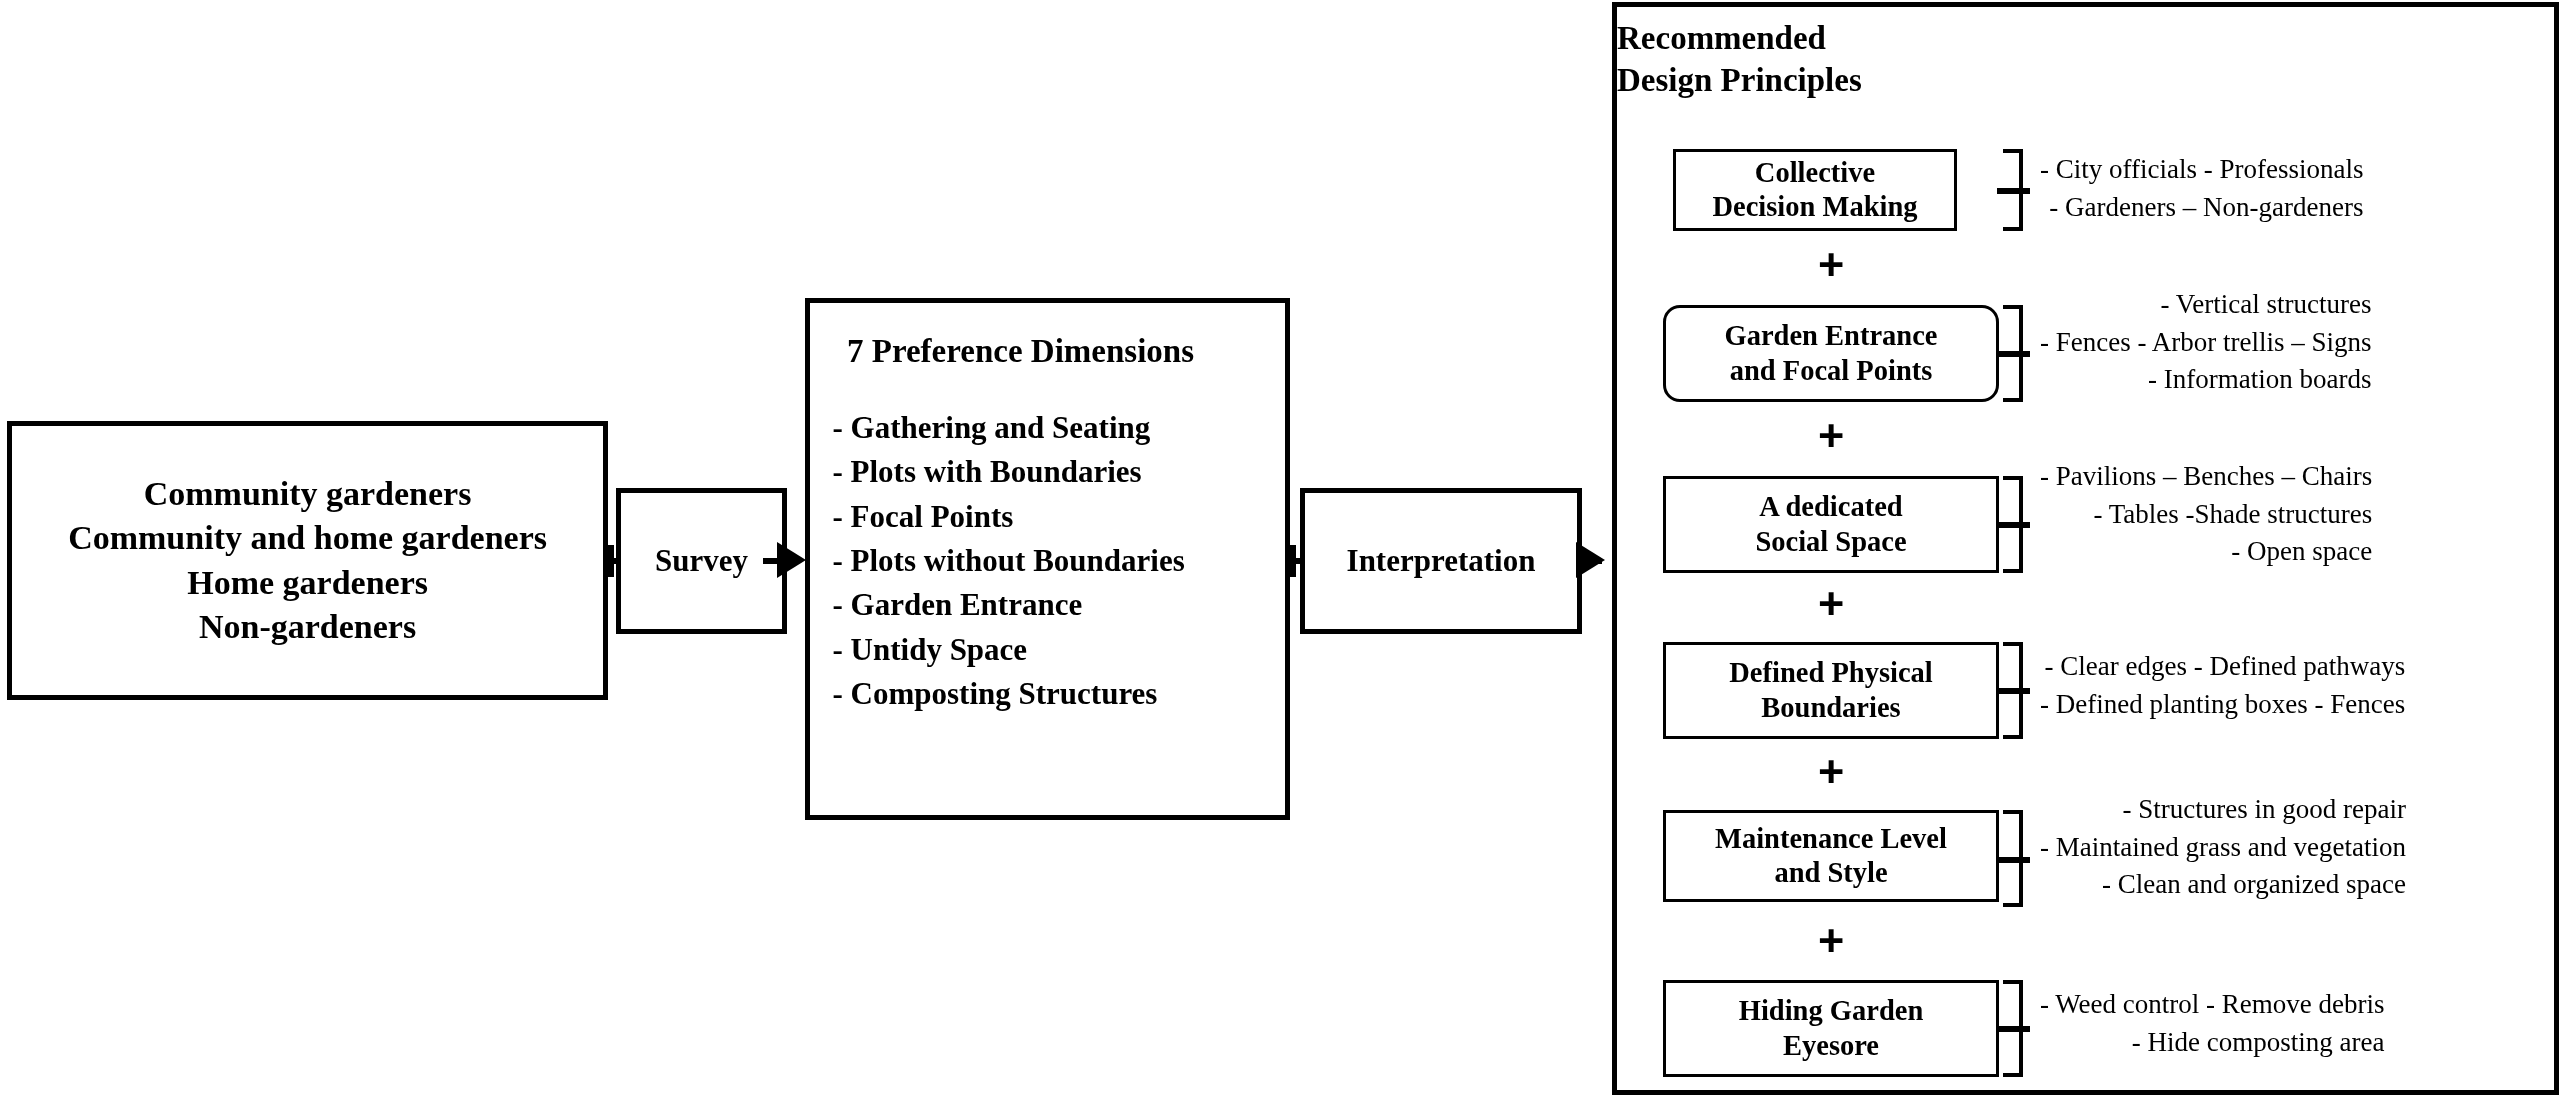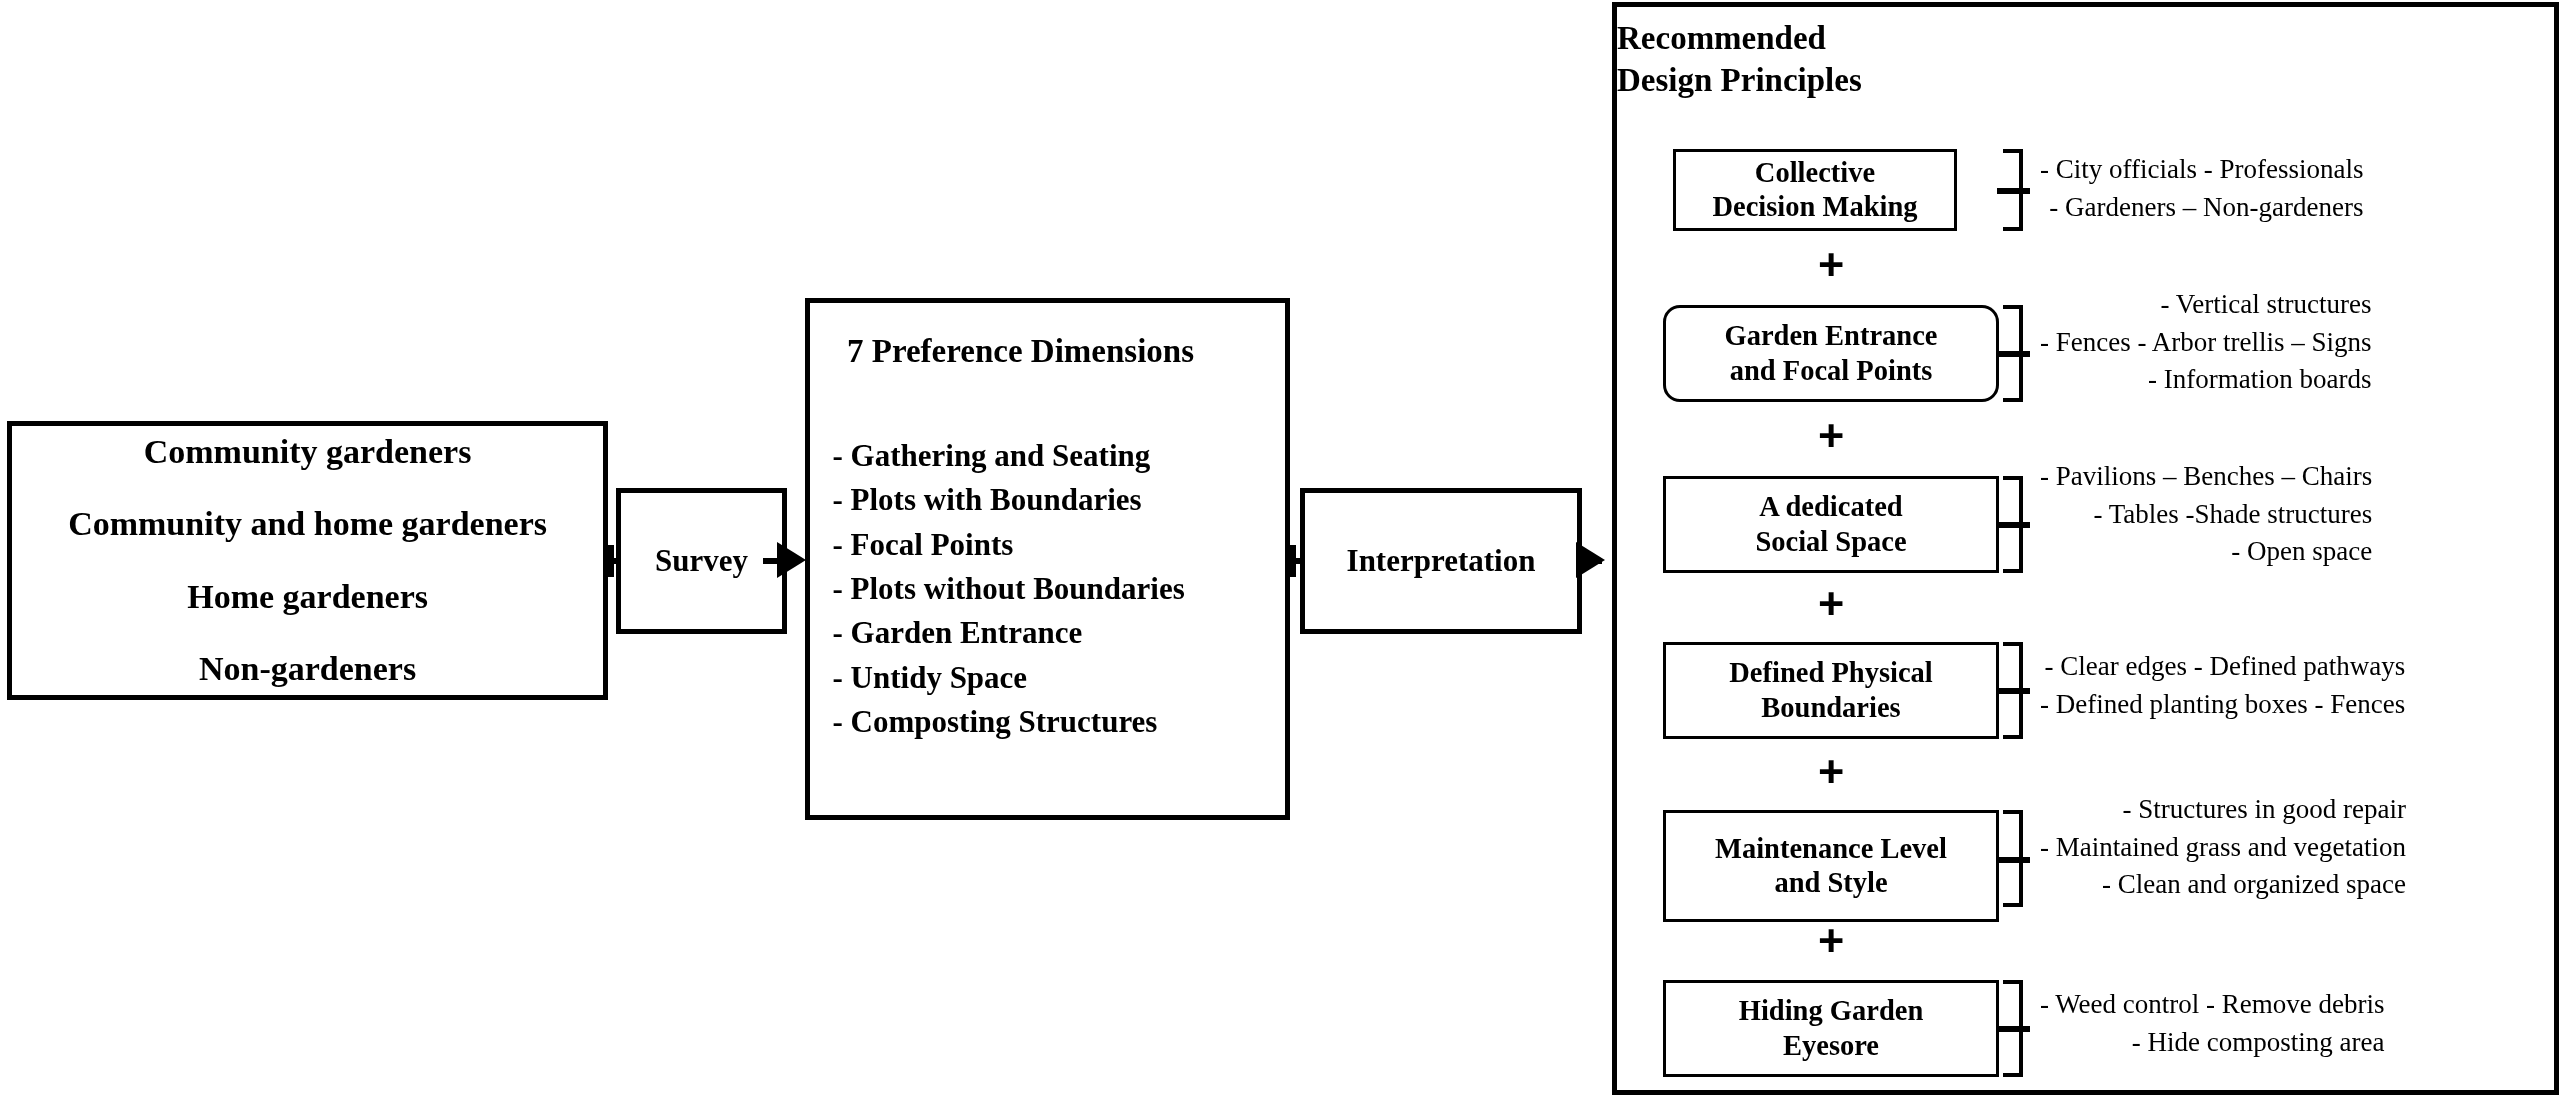--- a/index.html
+++ b/index.html
@@ -16,21 +16,20 @@
   
   .box{
     position:absolute;
     box-sizing:border-box;
     border:4.2px solid #000;
     background:#fff;
     display:flex;
     flex-direction:column;
     justify-content:center;
     align-items:center;
-    gap:28px;
   }
 
   
   #population-box{
     left:7.1px;top:421px;width:601px;height:279px;
     border-width:5.3px;
   }
   #population-box .pline{
     font-weight:bold;
     font-size:34px;
@@ -241,21 +240,21 @@
     </div>
     <div class="bracket" style="left:386px;top:635px;height:97px;"></div>
     <div class="bracket-tick" style="left:380px;top:681px;"></div>
     <div class="details" style="left:423px;top:641px;">
       <div>- Clear edges - Defined pathways</div>
       <div>- Defined planting boxes - Fences</div>
     </div>
 
     <div class="plus" style="left:201px;top:742px;">+</div>
 
-    <div class="pbox" style="left:46px;top:803px;width:336px;height:112px;">
+    <div class="pbox" style="left:46px;top:803px;width:336px;height:92px;">
       <span>Maintenance Level</span>
       <span>and Style</span>
     </div>
     <div class="bracket" style="left:386px;top:803px;height:97px;"></div>
     <div class="bracket-tick" style="left:380px;top:850px;"></div>
     <div class="details" style="left:423px;top:784px;">
       <div>- Structures in good repair</div>
       <div>- Maintained grass and vegetation</div>
       <div>- Clean and organized space</div>
     </div>

